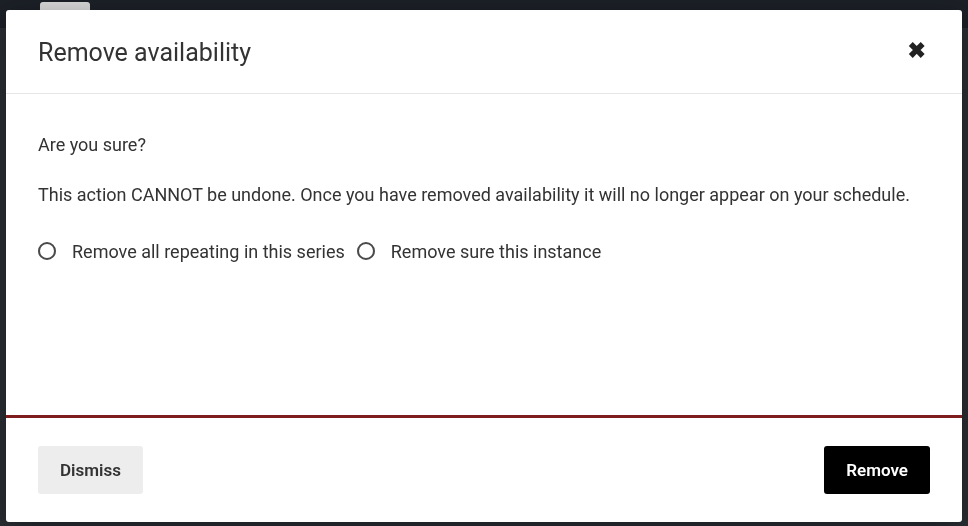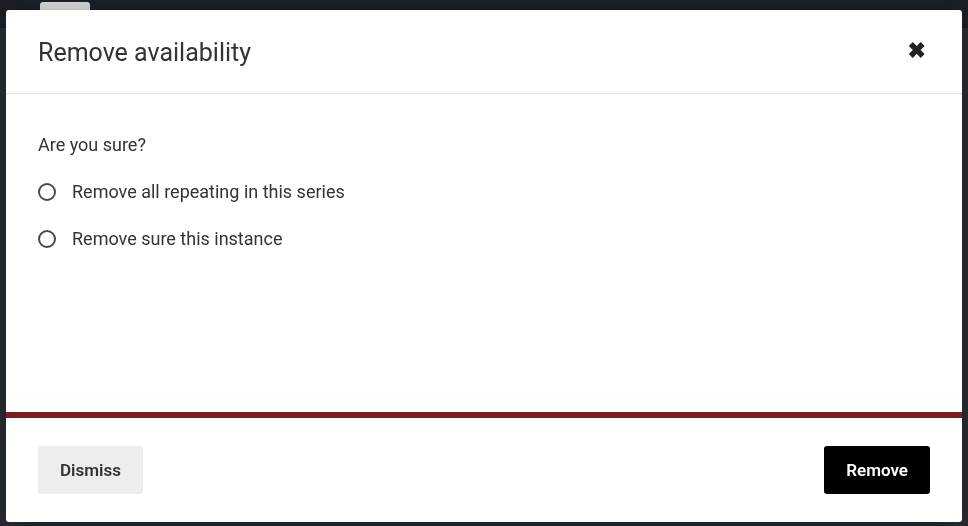--- a/index.html
+++ b/index.html
@@ -79,42 +79,42 @@
       margin-bottom: 26px;
     }
     .warning-text {
       font-size: 18px;
       color: #333;
       line-height: 1.55;
       margin-bottom: 32px;
     }
     .radio-group {
       display: flex;
-      flex-direction: column;
-      gap: 26px;
+      flex-direction: row;
+      gap: 12px;
     }
     .radio-option {
       display: flex;
       align-items: center;
       gap: 16px;
       cursor: pointer;
     }
     .radio-circle {
       width: 18px;
       height: 18px;
       border: 2px solid #4a4a4a;
       border-radius: 50%;
       flex-shrink: 0;
     }
     .radio-label {
       font-size: 18px;
       color: #333;
     }
     .modal-footer {
-      border-top: 6px solid #7f1d1d;
+      border-top: 3px solid #7f1d1d;
       padding: 28px 32px;
       display: flex;
       justify-content: space-between;
       align-items: center;
     }
     .btn {
       font-size: 17px;
       font-weight: 600;
       padding: 14px 22px;
       border: none;
@@ -138,20 +138,21 @@
 
 <div class="modal">
 
   <div class="modal-header">
     <h2 class="modal-title">Remove availability</h2>
     <span class="close-btn">✖</span>
   </div>
 
   <div class="modal-body">
     <p class="confirm-text">Are you sure?</p>
+    <p class="warning-text">This action CANNOT be undone. Once you have removed availability it will no longer appear on your schedule.</p>
 
     <div class="radio-group">
       <label class="radio-option">
         <span class="radio-circle"></span>
         <span class="radio-label">Remove all repeating in this series</span>
       </label>
       <label class="radio-option">
         <span class="radio-circle"></span>
         <span class="radio-label">Remove sure this instance</span>
       </label>

